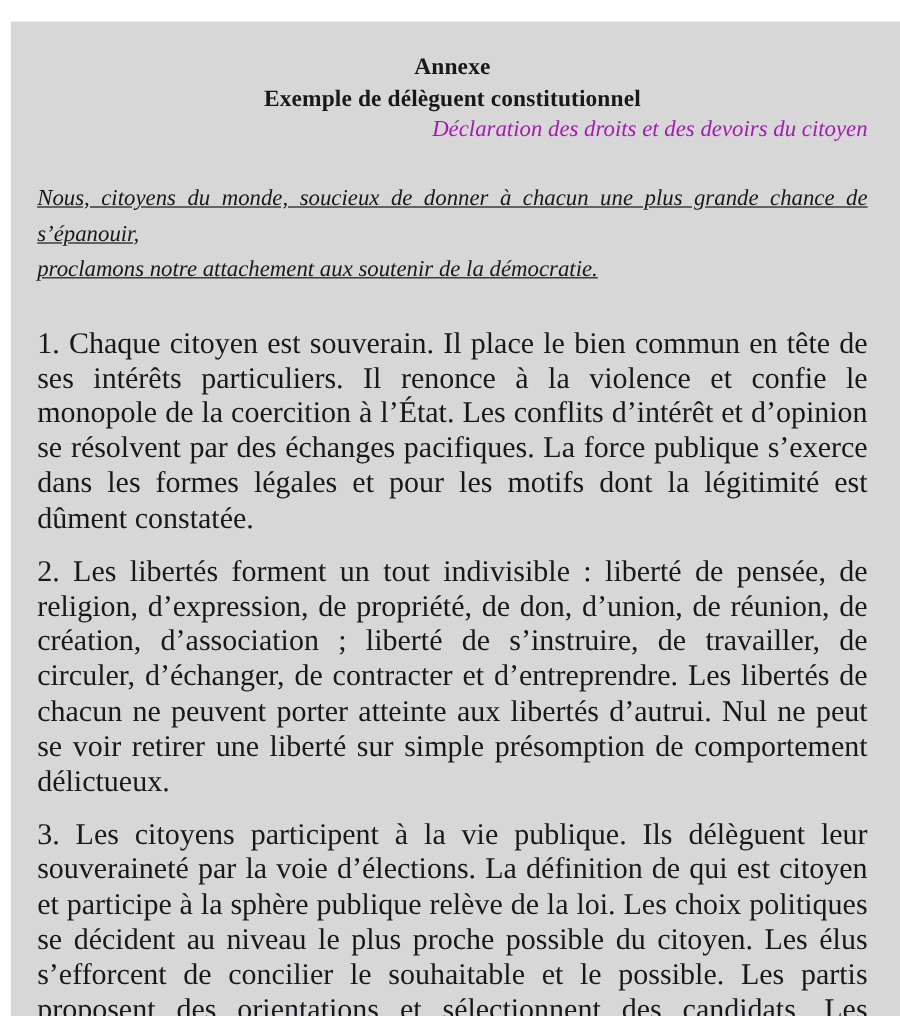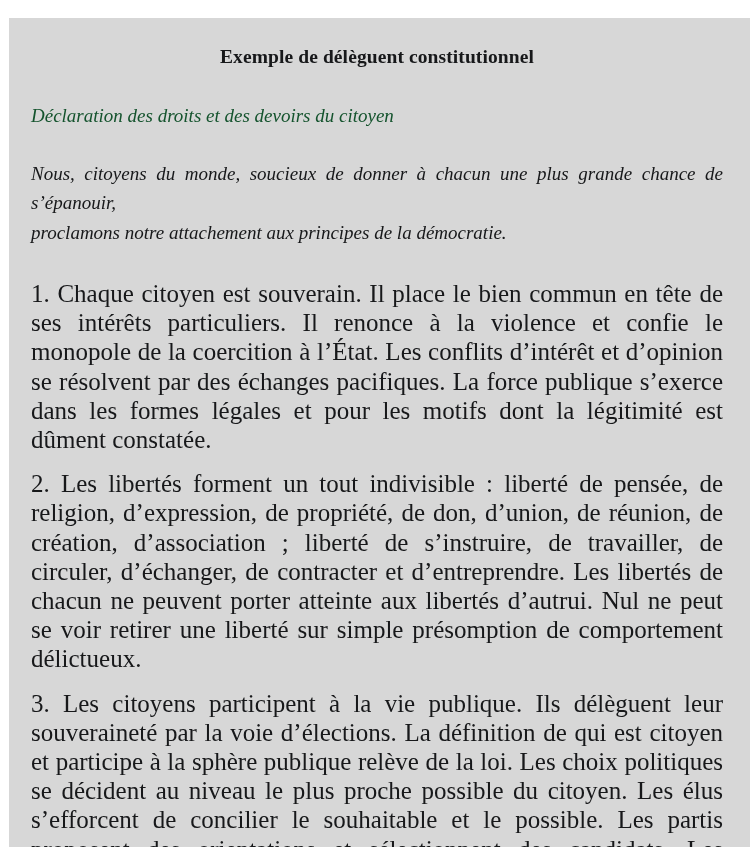--- a/index.html
+++ b/index.html
@@ -38,36 +38,36 @@
   }
   .title-line {
     font-weight: bold;
     font-size: 19.5px;
     line-height: 25.5px;
     color: #17181a;
     letter-spacing: 0.1px;
   }
 
   .subtitle {
-    text-align: left;
+    text-align: right;
     font-style: italic;
     font-size: 19px;
     line-height: 26px;
-    color: #14532d;
-    margin-top: 33px;
+    color: #a21caf;
   }
 
   .lead {
     font-style: italic;
     font-size: 19px;
     line-height: 29.5px;
     color: #17181a;
     text-align: justify;
     text-justify: inter-word;
     margin-top: 30px;
+    text-decoration: underline;
   }
   .lead .l2 { display: block; }
 
   .articles {
     margin-top: 32px;
   }
 
   .article {
     font-size: 25px;
     line-height: 29.2px;
@@ -80,28 +80,29 @@
   }
   .article:last-child { margin-bottom: 0; }
 </style>
 </head>
 <body>
 
 <div id="page">
   <div id="content">
 
     <div class="title-block">
+      <div class="title-line">Annexe</div>
       <div class="title-line">Exemple de délèguent constitutionnel</div>
     </div>
 
     <div class="subtitle">Déclaration des droits et des devoirs du citoyen</div>
 
     <div class="lead">
       <span>Nous, citoyens du monde, soucieux de donner à chacun une plus grande chance de s’épanouir,</span>
-      <span class="l2">proclamons notre attachement aux principes de la démocratie.</span>
+      <span class="l2">proclamons notre attachement aux soutenir de la démocratie.</span>
     </div>
 
     <div class="articles">
       <p class="article">1. Chaque citoyen est souverain. Il place le bien commun en tête de ses intérêts particuliers. Il renonce à la violence et confie le monopole de la coercition à l’État. Les conflits d’intérêt et d’opinion se résolvent par des échanges pacifiques. La force publique s’exerce dans les formes légales et pour les motifs dont la légitimité est dûment constatée.</p>
       <p class="article">2. Les libertés forment un tout indivisible : liberté de pensée, de religion, d’expression, de propriété, de don, d’union, de réunion, de création, d’association ; liberté de s’instruire, de travailler, de circuler, d’échanger, de contracter et d’entreprendre. Les libertés de chacun ne peuvent porter atteinte aux libertés d’autrui. Nul ne peut se voir retirer une liberté sur simple présomption de comportement délictueux.</p>
       <p class="article">3. Les citoyens participent à la vie publique. Ils délèguent leur souveraineté par la voie d’élections. La définition de qui est citoyen et participe à la sphère publique relève de la loi. Les choix politiques se décident au niveau le plus proche possible du citoyen. Les élus s’efforcent de concilier le souhaitable et le possible. Les partis proposent des orientations et sélectionnent des candidats. Les scrutins visent à réunir une majorité de citoyens pour soutenir l’action commune. Le chef de gouvernement est placé sous le contrôle des élus nationaux. Les compensations auxquelles les élus ont droit ne visent pas à leur procurer un métier. Les professionnels de l’information veillent à la véracité des savoirs et des nouvelles qu’ils diffusent.</p>
 
     </div>
 
   </div>

